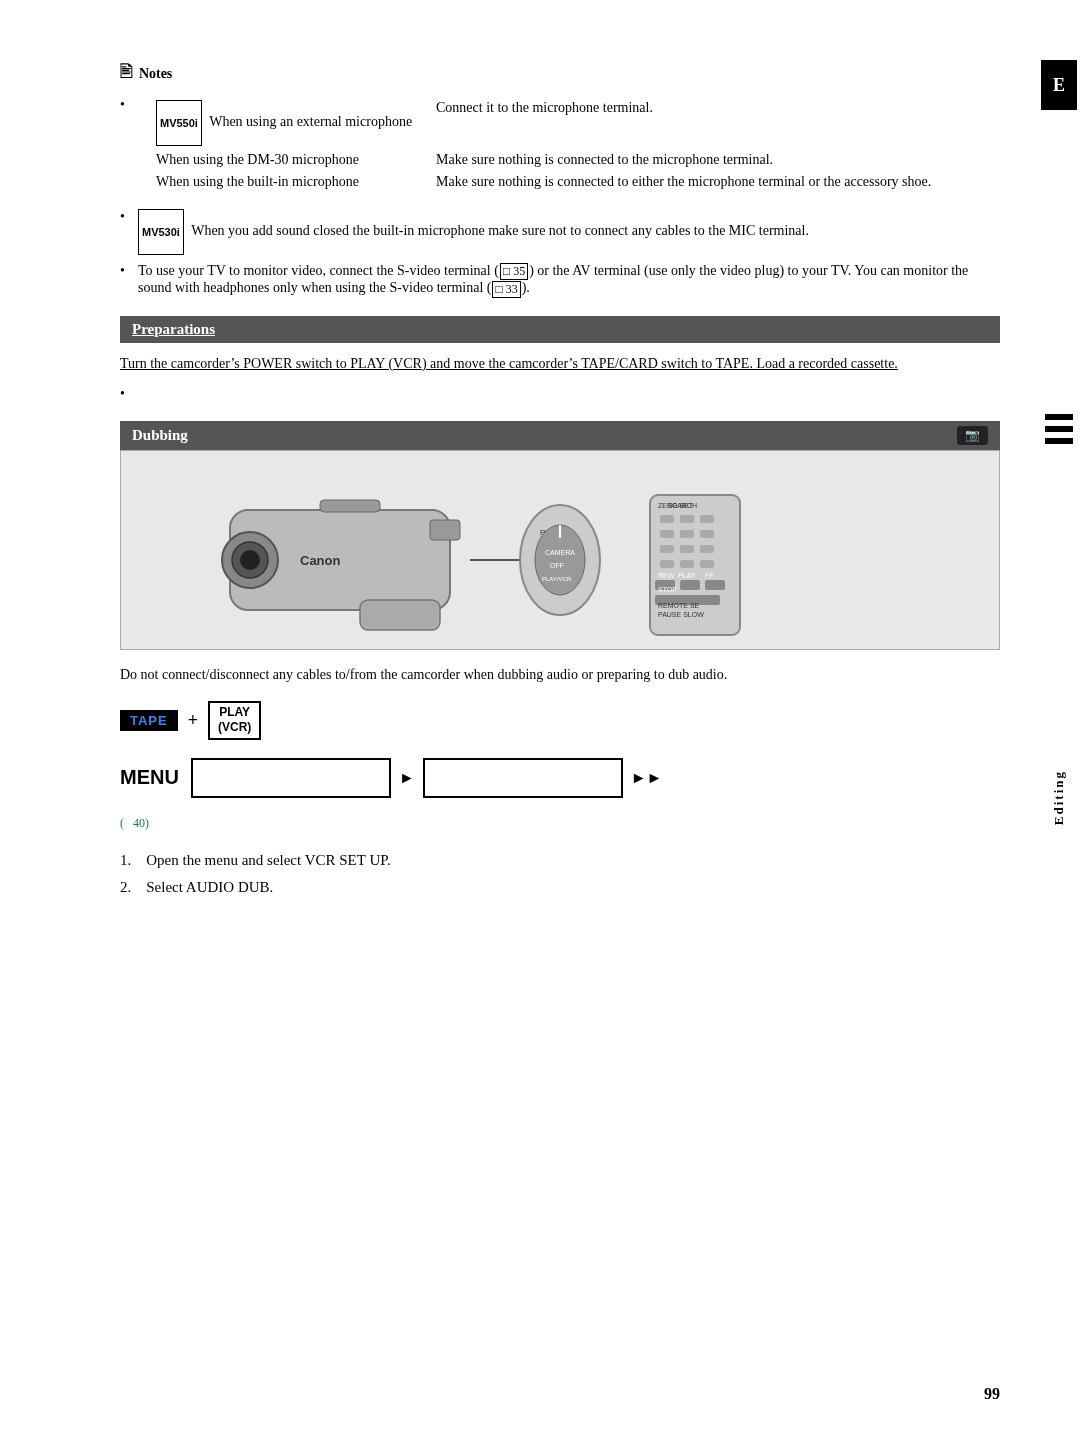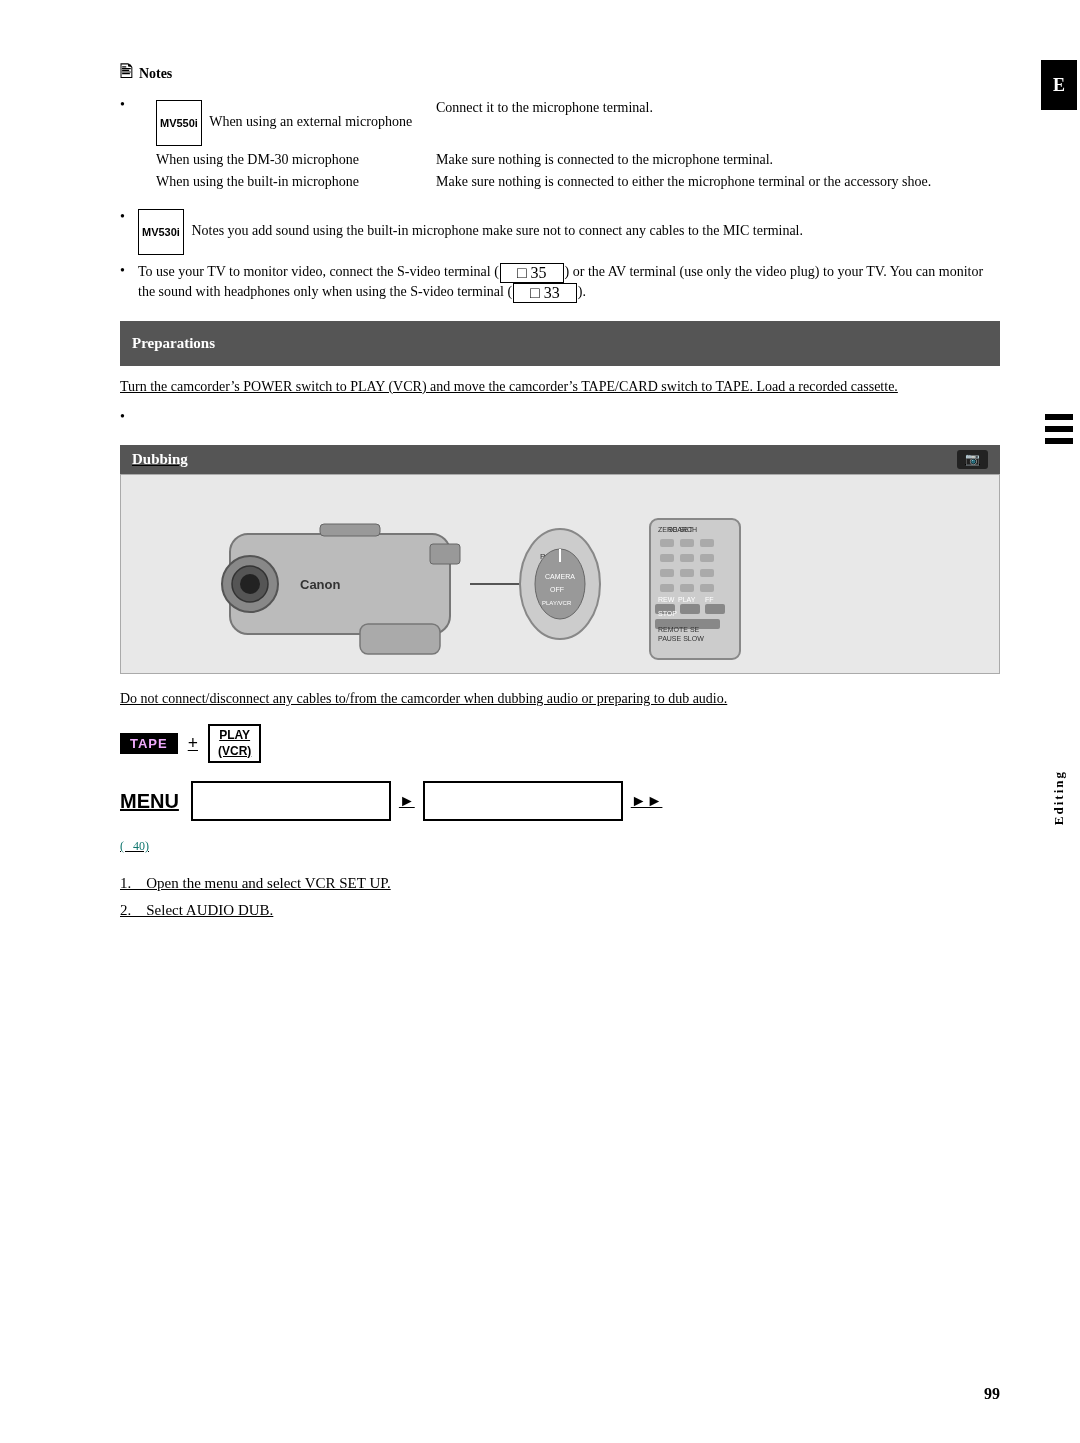--- a/index.html
+++ b/index.html
@@ -109,22 +109,23 @@
       width: 280px;
       padding-left: 0;
     }
 
     
     .preparations-header {
       background: #555;
       color: #fff;
       font-weight: bold;
       font-size: 15px;
-      padding: 14px 12px;
+      padding: 5px 12px;
       margin-bottom: 10px;
+      text-decoration: underline;
     }
     .preparations-text {
       font-size: 14px;
       line-height: 1.6;
       margin-bottom: 8px;
       text-decoration: underline;
     }
     .prep-bullet {
       display: flex;
       align-items: flex-start;
@@ -170,21 +171,21 @@
 
     
     .tape-play-row {
       display: flex;
       align-items: center;
       gap: 10px;
       margin-bottom: 18px;
     }
     .badge-tape {
       background: #000;
-      color: #f0abfc;
+      color: #3b82f6;
       font-size: 13px;
       font-weight: bold;
       font-family: Arial, sans-serif;
       padding: 3px 10px;
       letter-spacing: 1px;
     }
     .plus-sign {
       font-size: 18px;
       font-weight: bold;
     }
@@ -260,22 +261,22 @@
       right: 80px;
       font-size: 16px;
       font-weight: bold;
     }
 
     
     .ref-box {
       display: inline-flex;
       align-items: center;
       border: 1px solid #000;
-      font-size: 16px;
-      padding: 0 16px;
+      font-size: 12px;
+      padding: 0 2px;
       margin: 0 1px;
       vertical-align: middle;
     }
   </style>
 </head>
 <body>
 
 <div class="page">
 
   <div class="right-tab">
@@ -316,41 +317,41 @@
           </tr>
         </tbody>
           </table>
       </div>
     </div>
 
     <div class="note-item">
       <span class="bullet">•</span>
       <div class="note-content">
         <span class="model-badge">MV530i</span>
-        <span>Notes you add sound using the built-in microphone make sure not to connect any cables to the MIC terminal.</span>
+        <span>When you add sound closed the built-in microphone make sure not to connect any cables to the MIC terminal.</span>
       </div>
     </div>
 
     <div class="note-item">
       <span class="bullet">•</span>
       <div class="note-content">
         <span>To use your TV to monitor video, connect the S-video terminal (</span><span class="ref-box">□ 35</span><span>) or the AV terminal (use only the video plug) to your TV. You can monitor the sound with headphones only when using the S-video terminal (</span><span class="ref-box">□ 33</span><span>).</span>
       </div>
     </div>
   </div>
 
   <div style="margin-bottom:16px;">
     <div class="preparations-header">Preparations</div>
     <p class="preparations-text">Turn the camcorder’s POWER switch to PLAY (VCR) and move the camcorder’s TAPE/CARD switch to TAPE. Load a recorded cassette.</p>
     <div class="prep-bullet">
       <span class="bullet">•</span>
     </div>
   </div>
 
-  <div style="margin-bottom:16px;text-decoration:underline;">
+  <div style="margin-bottom:16px;">
     <div class="dubbing-header">
       <span>Dubbing</span>
       <span style="background:#222; color:#fff; font-size:12px; padding:2px 8px; border-radius:3px;">📷</span>
     </div>
 
     <div class="dubbing-image-box">
       <svg width="720" height="180" viewBox="0 0 720 180">
 
         <rect x="30" y="50" width="220" height="100" rx="18" ry="18" fill="#bbb" stroke="#777" stroke-width="2"></rect>
 

